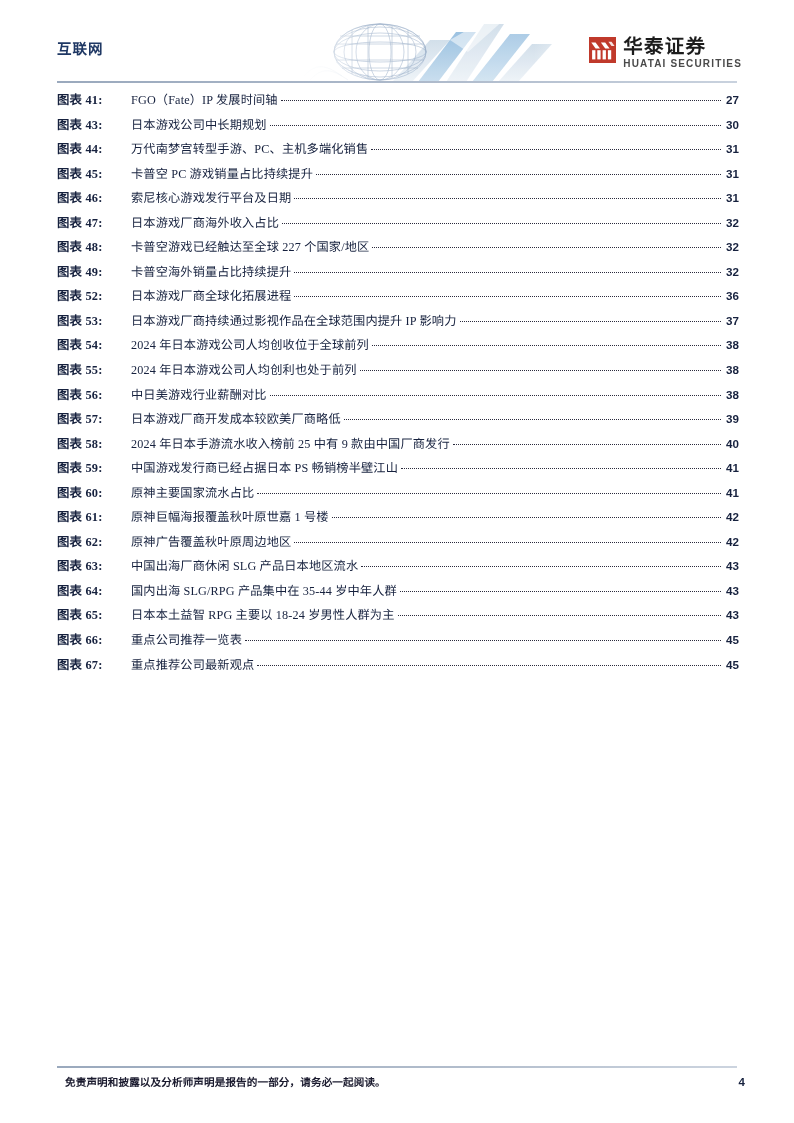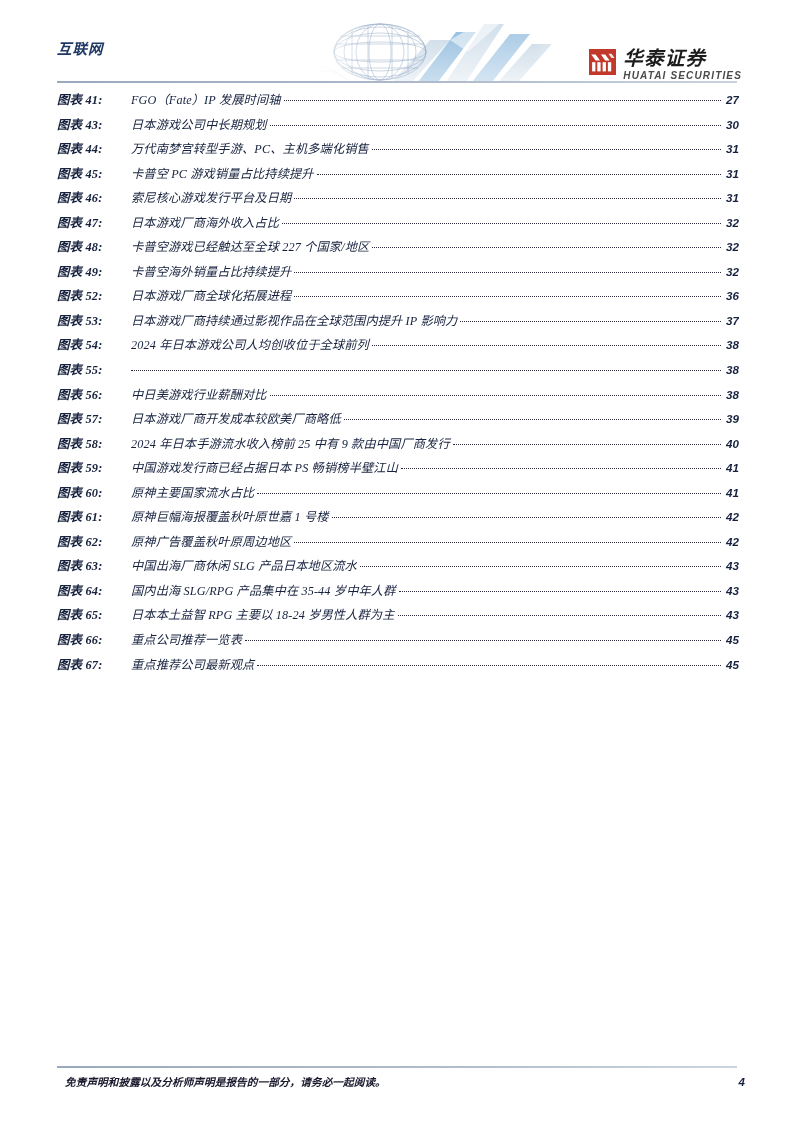--- a/index.html
+++ b/index.html
@@ -15,21 +15,20 @@
     color: #1a1a2e;
     position: relative;
     overflow: hidden;
   }
 
   .page {
     position: relative;
     width: 672px;
     height: 1123px;
     box-sizing: border-box;
-    font-style: italic;
   }
 
   
   .header {
     position: absolute;
     left: 0;
     top: 0;
     width: 794px;
     height: 92px;
   }
@@ -56,21 +55,20 @@
     line-height: 1;
   }
 
   .logo-wrap {
     position: absolute;
     right: 52px;
     top: 36px;
     display: flex;
     align-items: flex-start;
     gap: 7px;
-    margin-top: 12px;
   }
   .logo-mark {
     width: 27px;
     height: 26px;
     flex: 0 0 auto;
     margin-top: 1px;
   }
   .logo-textblock {
     display: flex;
     flex-direction: column;
@@ -349,20 +347,21 @@
         <span class="toc-page">37</span>
       </div>
       <div class="toc-row">
         <span class="toc-label">图表 54:</span>
         <span class="toc-title">2024 年日本游戏公司人均创收位于全球前列</span>
         <span class="toc-leader"></span>
         <span class="toc-page">38</span>
       </div>
       <div class="toc-row">
         <span class="toc-label">图表 55:</span>
+        <span class="toc-title">2024 年日本游戏公司人均创利也处于前列</span>
         <span class="toc-leader"></span>
         <span class="toc-page">38</span>
       </div>
       <div class="toc-row">
         <span class="toc-label">图表 56:</span>
         <span class="toc-title">中日美游戏行业薪酬对比</span>
         <span class="toc-leader"></span>
         <span class="toc-page">38</span>
       </div>
       <div class="toc-row">

